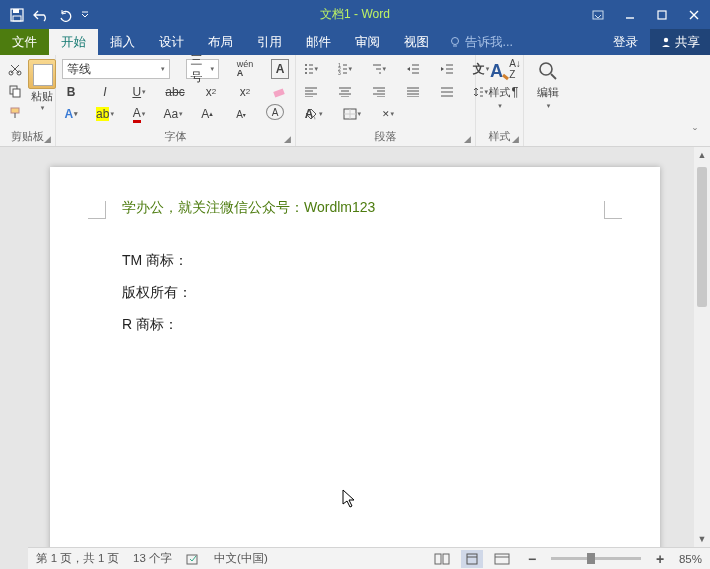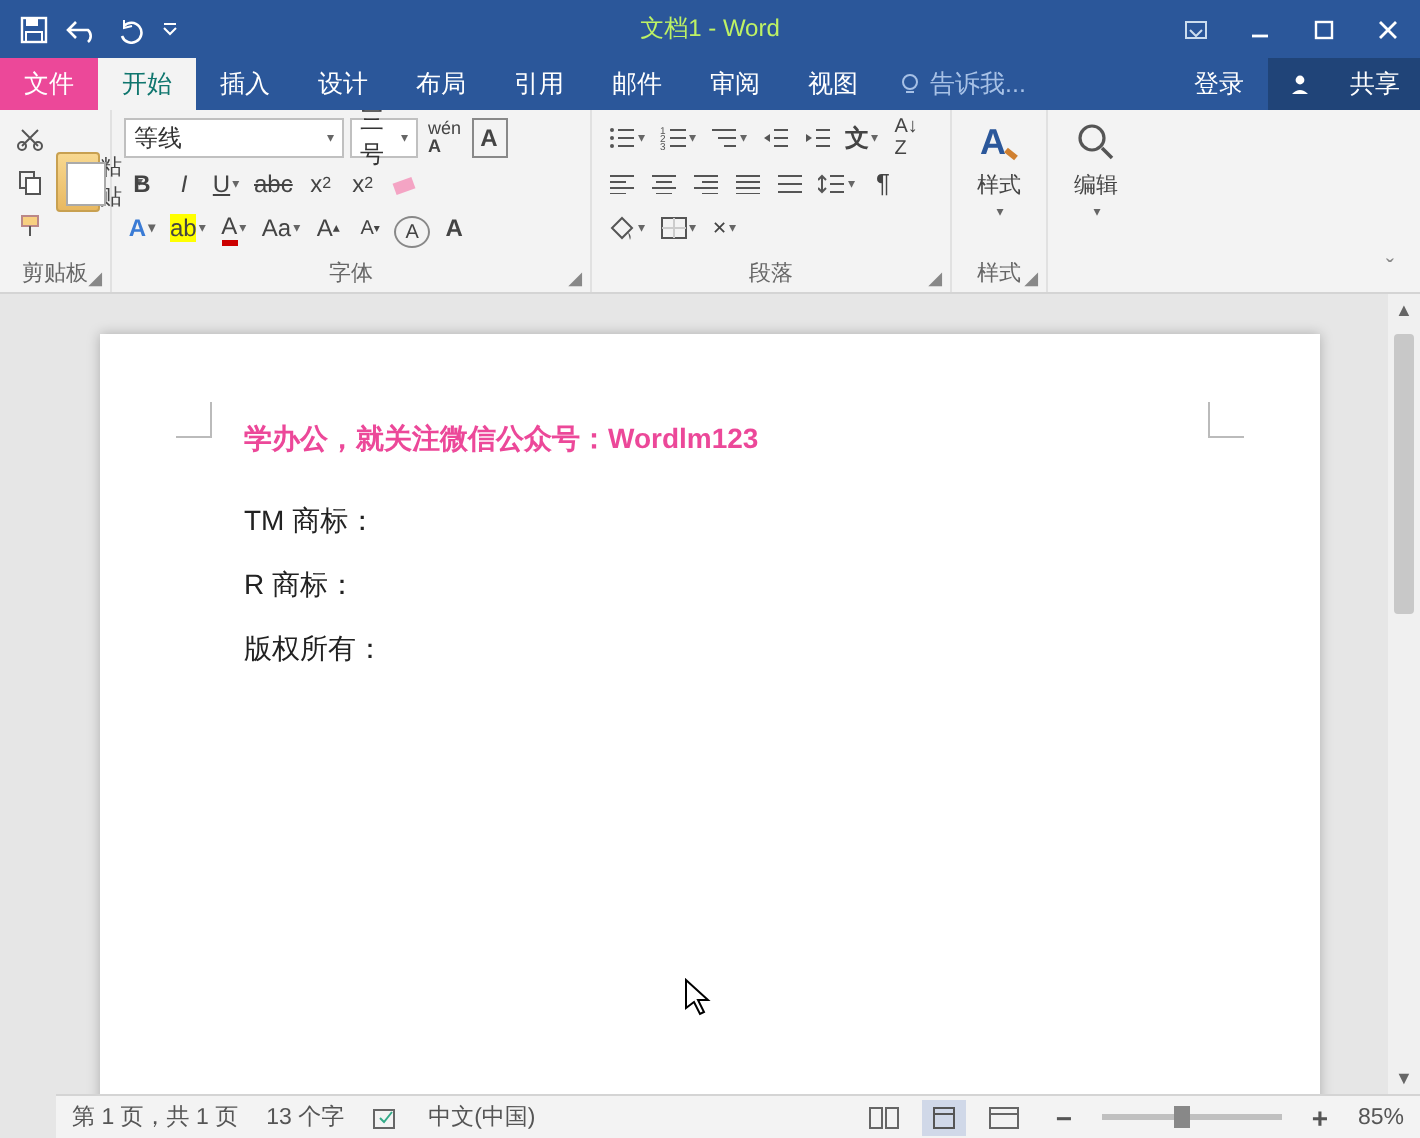--- a/index.html
+++ b/index.html
@@ -9,61 +9,61 @@
 .titlebar { height: 29px; background: #2b579a; display: flex; align-items: center; color: #fff; font-size: 12px; position: relative; }
 .titlebar .qat { display: flex; align-items: center; gap: 2px; padding-left: 6px; }
 .titlebar .qat .qbtn { width: 22px; height: 22px; display: flex; align-items: center; justify-content: center; cursor: pointer; }
 .titlebar .title { position: absolute; left: 50%; transform: translateX(-50%); color: #bef264; }
 .titlebar .winbtns { position: absolute; right: 0; display: flex; }
 .titlebar .winbtns .wbtn { width: 32px; height: 29px; display: flex; align-items: center; justify-content: center; color: #fff; cursor: pointer; }
 
 
 .menutabs { height: 26px; background: #2b579a; display: flex; align-items: stretch; color: #fff; font-size: 12.5px; }
 .menutabs .mtab { padding: 0 12px; display: flex; align-items: center; cursor: pointer; }
-.menutabs .mtab.file { background: #ec4899; }
+.menutabs .mtab.file { background: #4d7c0f; }
 .menutabs .mtab.active { background: #f3f3f3; color: #0f766e; }
 .menutabs .tell { color: #a7c1e6; display: flex; align-items: center; padding-left: 8px; gap: 4px; }
 .menutabs .right { margin-left: auto; display: flex; }
-.menutabs .share { background: #204478; padding: 0 10px; display: flex; align-items: center; gap: 19px; }
+.menutabs .share { background: #204478; padding: 0 10px; display: flex; align-items: center; gap: 3px; }
 
 
 .ribbon { height: 92px; background: #f3f3f3; border-bottom: 1px solid #d4d4d4; display: flex; font-size: 11px; color: #444; }
 .rgroup { border-right: 1px solid #e1e1e1; padding: 4px 6px 2px 6px; display: flex; flex-direction: column; justify-content: space-between; }
 .rgroup .glabel { text-align: center; font-size: 11px; color: #666; padding-top: 2px; position: relative; }
 .rgroup .glabel .dlg { position: absolute; right: -2px; bottom: 0; font-size: 9px; color: #888; cursor: pointer; }
-.rrow { display: flex; align-items: flex-end; gap: 3px; }
+.rrow { display: flex; align-items: flex-start; gap: 16px; }
 .rbtn { min-width: 18px; height: 20px; display: flex; align-items: center; justify-content: center; cursor: pointer; padding: 0 2px; font-size: 12px; color: #444; }
 .dd { font-size: 7px; color: #666; padding-left: 1px; }
 .fsz { width: 34px; }
 .fontbox { border: 1px solid #c0c0c0; background: #fff; height: 20px; display: flex; align-items: center; padding: 0 4px; font-size: 12px; color: #333; }
 .fontname { width: 110px; }
 
 .clipboard { width: 56px; }
 .clip-main { display: flex; gap: 4px; }
-.paste-big { display: flex; flex-direction: row; align-items: center; cursor: pointer; }
+.paste-big { display: flex; flex-direction: column; align-items: center; cursor: pointer; }
 .paste-ico { width: 28px; height: 30px; background: linear-gradient(#f8d890,#e8b860); border: 1px solid #c8a050; border-radius: 2px; position: relative; }
 .paste-ico::after { content: ""; position: absolute; top: 4px; left: 4px; width: 18px; height: 20px; background: #fff; border: 1px solid #aaa; }
 .clip-side { display: flex; flex-direction: column; gap: 2px; }
 .clip-side .rbtn svg { width: 14px; height: 14px; }
 
 .font-group { width: 240px; }
 .para-group { width: 180px; }
 .style-group { width: 48px; }
 .edit-group { width: 48px; }
 
 .bigbtn { display: flex; flex-direction: column; align-items: center; cursor: pointer; gap: 2px; }
 .bigbtn .ico { width: 24px; height: 24px; display: flex; align-items: center; justify-content: center; }
 
 
 .docarea { position: absolute; top: 147px; left: 0; right: 0; bottom: 22px; background: #e6e6e6; overflow: hidden; }
 .docarea .page { position: absolute; left: 50px; top: 20px; width: 610px; height: 720px; background: #fff; box-shadow: 0 0 6px rgba(0,0,0,0.25); }
 .page .cropmark { position: absolute; width: 18px; height: 18px; border-color: #bbb; }
 .cm-tl { top: 52px; left: 56px; border-bottom: 1px solid #bbb; border-right: 1px solid #bbb; transform: translate(-18px,-18px); }
 .cm-tr { top: 52px; right: 56px; border-bottom: 1px solid #bbb; border-left: 1px solid #bbb; transform: translate(18px,-18px); }
-.page .header-text { position: absolute; top: 44px; left: 72px; font-size: 14px; font-weight: bold; color: #ec4899; }
+.page .header-text { position: absolute; top: 32px; left: 72px; font-size: 14px; font-weight: normal; color: #4d7c0f; }
 .page .body-text { position: absolute; top: 78px; left: 72px; font-size: 14px; color: #222; line-height: 30px; }
 .page .body-text div { margin-bottom: 2px; }
 
 .cursor-ptr { position: absolute; left: 342px; top: 342px; pointer-events: none; }
 
 .scrollbar-v { position: absolute; right: 0; top: 0; bottom: 0; width: 16px; background: #f0f0f0; }
 .scrollbar-v .thumb { position: absolute; top: 20px; left: 3px; width: 10px; height: 140px; background: #c8c8c8; border-radius: 2px; }
 .scrollbar-v .arr { position: absolute; left: 0; width: 16px; height: 16px; display: flex; align-items: center; justify-content: center; font-size: 9px; color: #666; cursor: pointer; }
 
 
@@ -415,22 +415,22 @@
   </div>
 </div>
 
 <div class="docarea">
   <div class="page">
     <div class="cropmark cm-tl"></div>
     <div class="cropmark cm-tr"></div>
     <div class="header-text">学办公，就关注微信公众号：Wordlm123</div>
     <div class="body-text">
       <div>TM 商标：</div>
+      <div>版权所有：</div>
       <div>R 商标：</div>
-      <div>版权所有：</div>
     </div>
   </div>
 
   <svg class="cursor-ptr" width="16" height="20">
     <path d="M1 1 L1 15 L5 12 L8 18 L10 17 L7 11 L12 11 Z" fill="#fff" stroke="#000"></path>
   </svg>
 
   <div class="scrollbar-v">
     <div class="arr" style="top:0">▲</div>
     <div class="thumb"></div>

